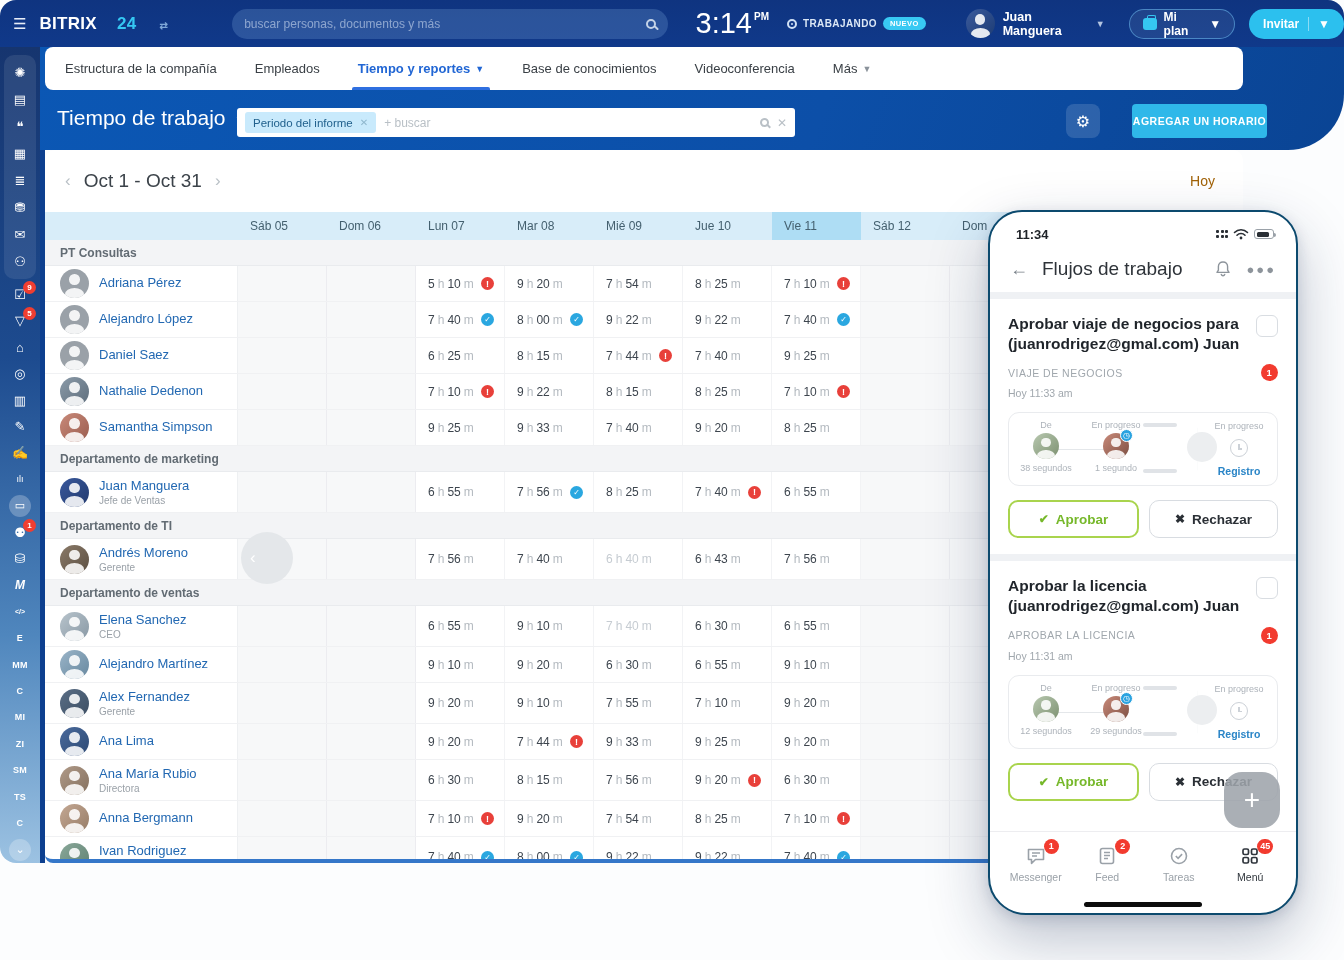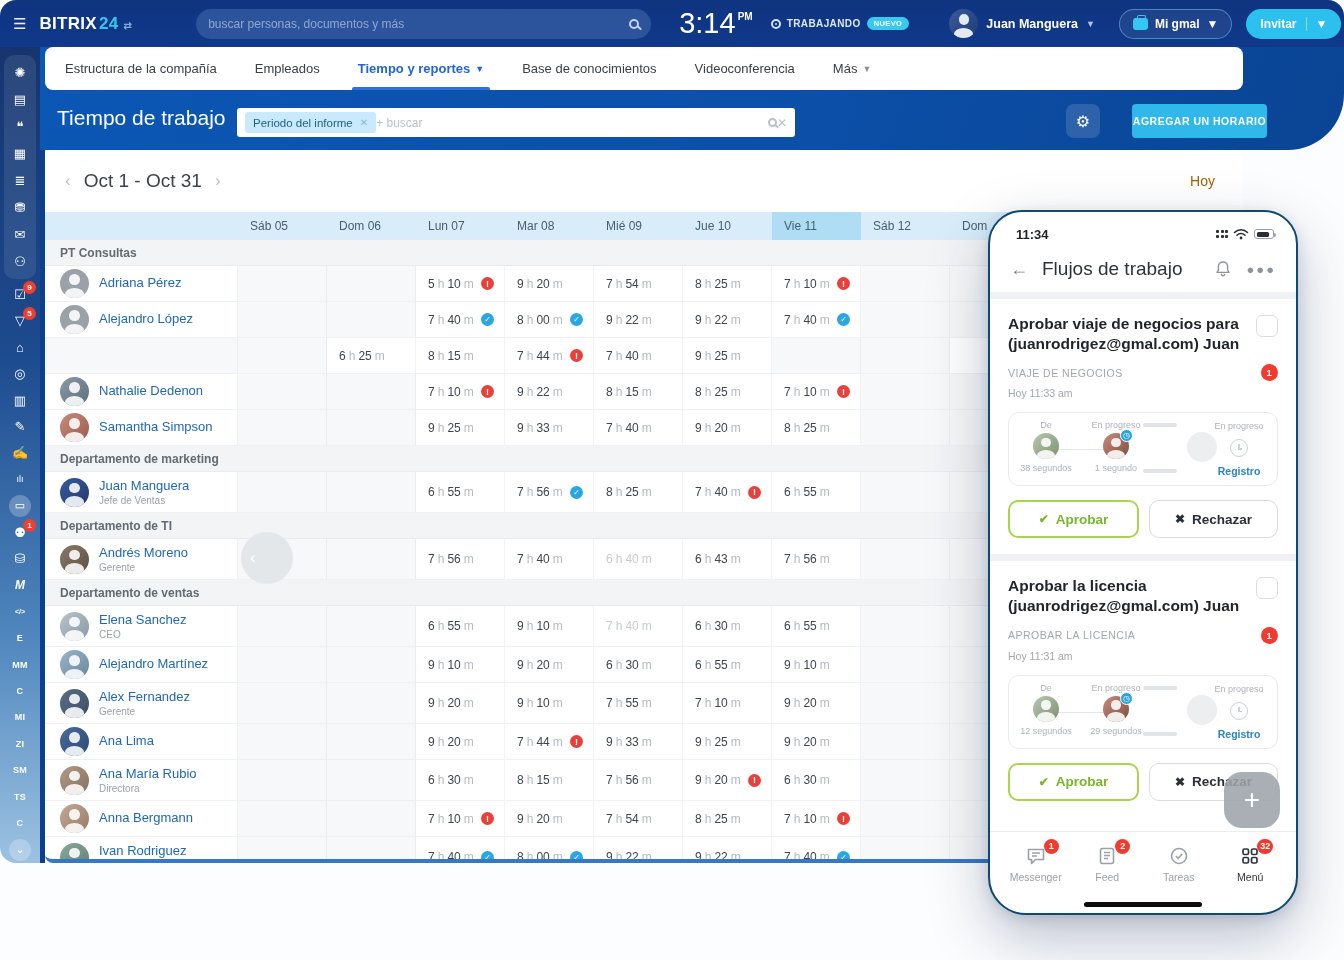--- a/index.html
+++ b/index.html
@@ -24,21 +24,21 @@
   .sb-item.letter { font-size:9px; font-weight:bold; letter-spacing:.3px; }
   .sb-item.circlebg > span.g { background:rgba(255,255,255,.25); border-radius:50%; width:22px; height:22px;
     display:flex; align-items:center; justify-content:center; font-size:11px; }
   .sb-badge { position:absolute; top:0px; right:-2px; min-width:13px; height:13px; border-radius:7px;
     background:#f03e31; color:#fff; font-size:8px; font-weight:bold; display:flex; align-items:center; justify-content:center; padding:0 3px; }
   .sb-code { font-size:7px; font-weight:bold; }
   .sb-m { font-style:italic; font-weight:bold; font-size:12px; }
 
   
   .burger { color:#e8eef8; font-size:15px; margin:0 13px; cursor:pointer; }
-  .logo { font-size:17px; font-weight:bold; color:#fff; letter-spacing:.3px; display:flex; align-items:baseline; gap:2px; margin-right:6px; cursor:pointer;}
+  .logo { font-size:17px; font-weight:bold; color:#fff; letter-spacing:.3px; display:flex; align-items:baseline; gap:20px; margin-right:6px; cursor:pointer;}
   .logo .n24 { color:#35c7f2; }
   .logo .sync { color:#7fa8d8; font-size:10px; margin-left:3px; }
   .searchbar { margin-left:58px; width:455px; height:30px; background:rgba(120,160,215,.28); border-radius:16px;
     display:flex; align-items:center; padding:0 12px; gap:8px; }
   .searchbar input { flex:1; background:transparent; border:none; outline:none; color:#e8eef8; font-size:12px; }
   .searchbar input::placeholder { color:rgba(220,232,248,.55); }
   .mag { width:10px; height:10px; border:2px solid rgba(235,242,250,.8); border-radius:50%; position:relative; flex:none; }
   .mag::after { content:''; position:absolute; width:5px; height:2px; background:rgba(235,242,250,.8); transform:rotate(45deg); right:-5px; bottom:-2px; border-radius:1px;}
   .clock { color:#fff; font-size:29px; font-weight:300; margin-left:28px; display:flex; align-items:flex-start; line-height:1; }
   .clock .ampm { font-size:10px; font-weight:bold; margin:3px 0 0 2px; }
@@ -65,21 +65,21 @@
   .nav-item { font-size:13px; color:#3a4046; cursor:pointer; position:relative; height:43px; display:flex; align-items:center; gap:5px; }
   .nav-item .c { font-size:9px; color:#8a929a; }
   .nav-item.active { color:#2166d4; font-weight:bold; }
   .nav-item.active .c { color:#2166d4; }
   .nav-item.active::after { content:''; position:absolute; left:-6px; right:-6px; bottom:0; height:3px; background:#2f6fe0; border-radius:2px 2px 0 0; }
 
   
   .pagetitle { position:absolute; left:57px; top:106px; z-index:2; color:#fff; font-size:21px; display:flex; align-items:center; gap:10px; }
   .star { color:rgba(255,255,255,.7); font-size:16px; cursor:pointer; }
   .filterbar { position:absolute; left:237px; top:108px; width:558px; height:29px; background:#fff; border-radius:3px; z-index:2;
-    display:flex; align-items:center; padding:0 8px; }
+    display:flex; align-items:center; padding:0 8px; gap:8px; }
   .chip { background:#c9eafc; border-radius:3px; height:21px; display:flex; align-items:center; gap:7px; padding:0 8px; cursor:pointer;}
   .chip b { font-size:11.5px; color:#21618d; font-weight:normal; }
   .chip .x { color:#8fb7cd; font-size:10px; }
   .filterbar .ph { color:#b9c0c6; font-size:12px; flex:1; }
   .filterbar .magg { width:9px; height:9px; border:2px solid #b9c0c6; border-radius:50%; position:relative; flex:none; cursor:pointer;}
   .filterbar .magg::after { content:''; position:absolute; width:5px; height:2px; background:#b9c0c6; transform:rotate(45deg); right:-4px; bottom:-2px; }
   .filterbar .fx { color:#b9c0c6; font-size:12px; cursor:pointer; }
   .gearbtn { position:absolute; left:1066px; top:104px; width:34px; height:34px; border-radius:8px;
     background:rgba(255,255,255,.14); z-index:2; color:#fff; font-size:16px; display:flex; align-items:center; justify-content:center; cursor:pointer;}
   .addbtn { position:absolute; left:1132px; top:104px; width:135px; height:34px; border-radius:4px; background:#2fb8e9; z-index:2;
@@ -214,21 +214,21 @@
     <span>TRABAJANDO</span>
     <span class="nuevo">NUEVO</span>
   </div>
   <div class="userbox">
     <div class="avatar-top pav" style="background:linear-gradient(135deg,#3a5a9c,#1d3c74)"></div>
     <span class="uname">Juan Manguera</span>
     <span class="chev">▼</span>
   </div>
   <div class="planbtn">
     <span class="brief"></span>
-    <span>Mi gmal</span>
+    <span>Mi plan</span>
     <span class="chev">▼</span>
   </div>
   <div class="invitebtn">
     <span>Invitar</span>
     <span class="sep"></span>
     <span class="chev" style="color:#fff">▼</span>
   </div>
 </div>
 
 <div class="hero"></div>
@@ -464,20 +464,26 @@
             <span class="tnum">7</span>
             <span class="tunit">h</span>
             <span class="tnum">40</span>
             <span class="tunit">m</span>
             <div class="sic ok">✓</div>
           </div>
           <div class="dcell wk"></div>
           <div class="dcell wk"></div>
         </div>
         <div class="trow prow">
+          <div class="pcell">
+            <div class="pav" style="background: rgb(154, 161, 168);"></div>
+            <div>
+              <div class="pname">Daniel Saez</div>
+            </div>
+          </div>
           <div class="dcell wk"></div>
           <div class="dcell wk"></div>
           <div class="dcell">
             <span class="tnum">6</span>
             <span class="tunit">h</span>
             <span class="tnum">25</span>
             <span class="tunit">m</span>
           </div>
           <div class="dcell">
             <span class="tnum">8</span>
@@ -1163,19 +1169,19 @@
         <span class="tl">Tareas</span>
       </div>
       <div class="ptab dark">
         <svg width="22" height="22" viewBox="0 0 22 22" fill="none" stroke-width="1.7">
           <rect x="4" y="4" width="5.5" height="5.5" rx="1.5"></rect>
           <rect x="12.5" y="4" width="5.5" height="5.5" rx="1.5"></rect>
           <rect x="4" y="12.5" width="5.5" height="5.5" rx="1.5"></rect>
           <rect x="12.5" y="12.5" width="5.5" height="5.5" rx="1.5"></rect>
         </svg>
         <span class="tl">Menú</span>
-        <div class="pb">32</div>
+        <div class="pb">45</div>
       </div>
     </div>
   <div class="homebar">
       <i></i>
     </div>
 </div>
 
 </body></html>

